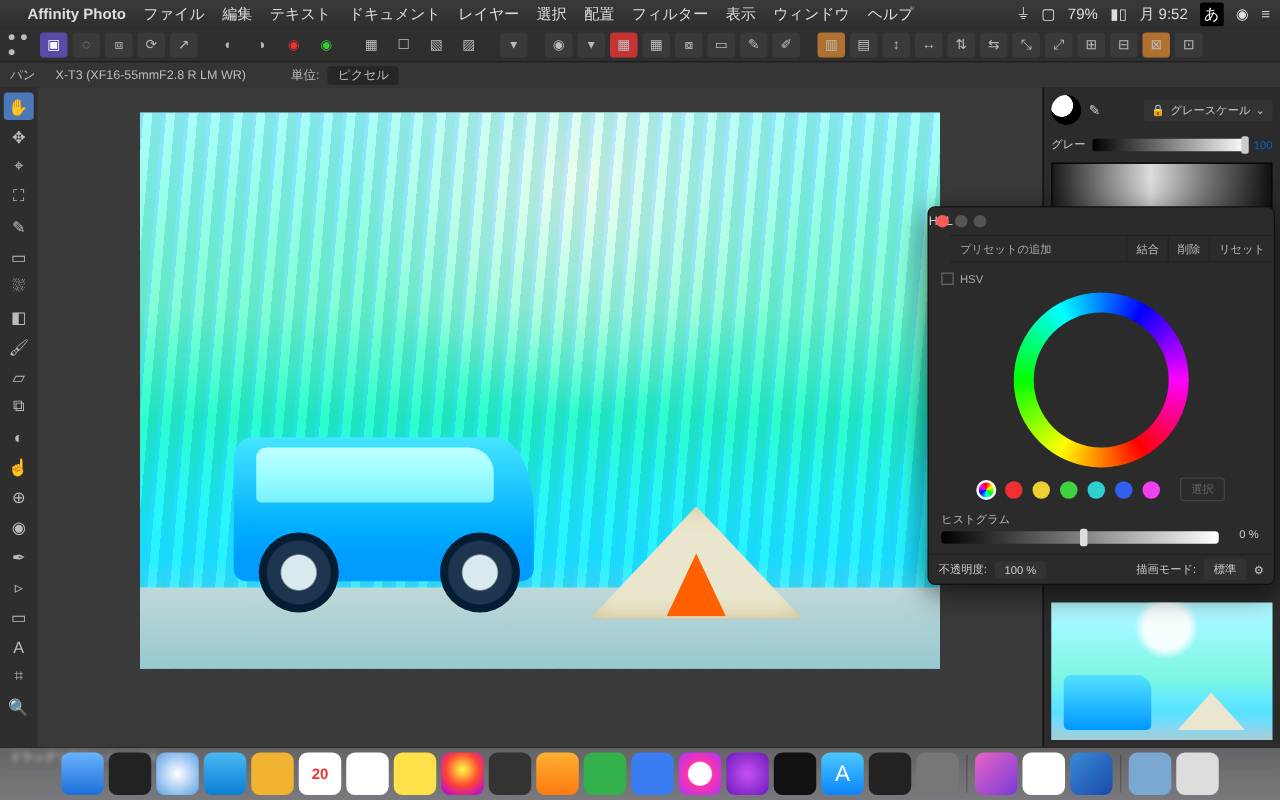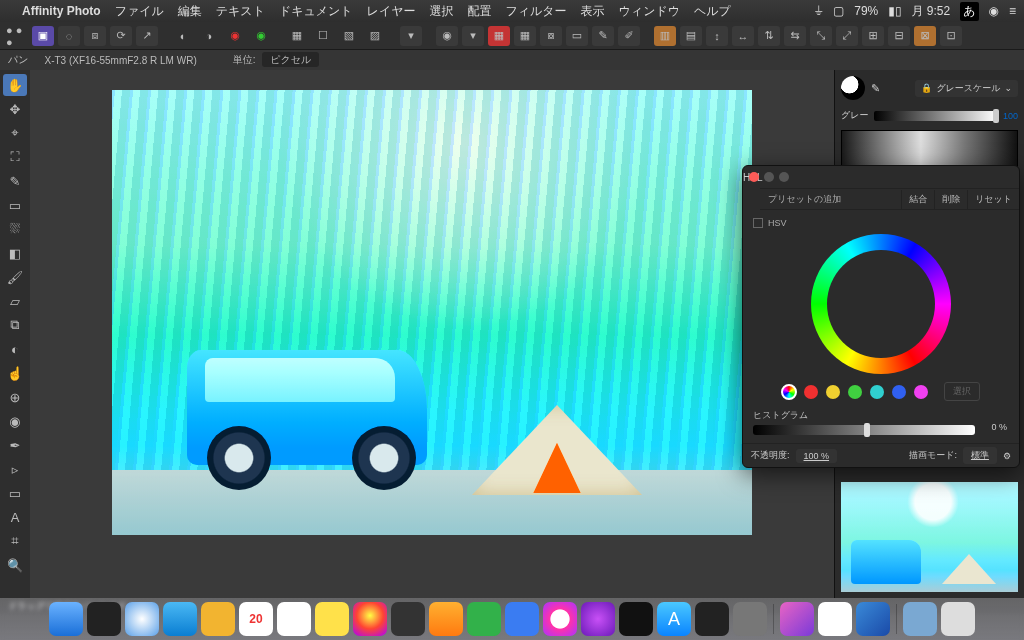--- a/index.html
+++ b/index.html
@@ -102,21 +102,21 @@
   .slider-row .slabel{ font-size:9px; color:#bbb; margin-bottom:3px;}
   .strack { height:10px; border-radius:3px; position:relative;}
   .strack.hue{ background: linear-gradient(90deg,#f00,#ff0,#0f0,#0ff,#00f,#f0f,#f00);}
   .strack.sat{ background: linear-gradient(90deg,#808080,#f00);}
   .strack.lum{ background: linear-gradient(90deg,#000,#808080,#fff);}
   .sthumb{ position:absolute; top:-2px; width:6px; height:14px; background:#ddd; border-radius:2px;}
   .sval{ position:absolute; right:-32px; top:-3px; font-size:9px; color:#ccc; width:30px; text-align:right;}
   .strack-wrap{ position:relative; margin-right:34px;}
   .hsl-foot{ height:24px; border-top:1px solid #222; display:flex; align-items:center; font-size:9px; padding:0 8px; gap:6px;}
   .hsl-foot .spacer{flex:1;}
-  .hsl-foot .dd{ background:#333; padding:2px 8px; border-radius:3px;text-decoration:underline;}
+  .hsl-foot .dd{ background:#333; padding:2px 8px; border-radius:3px;}
 
   
   .statusbar { position:absolute; left:0; right:0; bottom:26px; height:16px; background:#252525; font-size:9px; color:#aaa; display:flex; align-items:center; padding:0 8px;}
 
   
   .dock { position:absolute; left:0; right:0; bottom:0; height:42px; display:flex; align-items:center; justify-content:center; gap:4px;
      background: linear-gradient(rgba(220,220,225,.35),rgba(200,200,210,.5)); backdrop-filter: blur(2px);}
   .dicon{ width:34px; height:34px; border-radius:7px; background:#888;}
   .dock .sep{ width:1px; height:30px; background: rgba(0,0,0,.25); margin: 0 2px;}
 </style>

